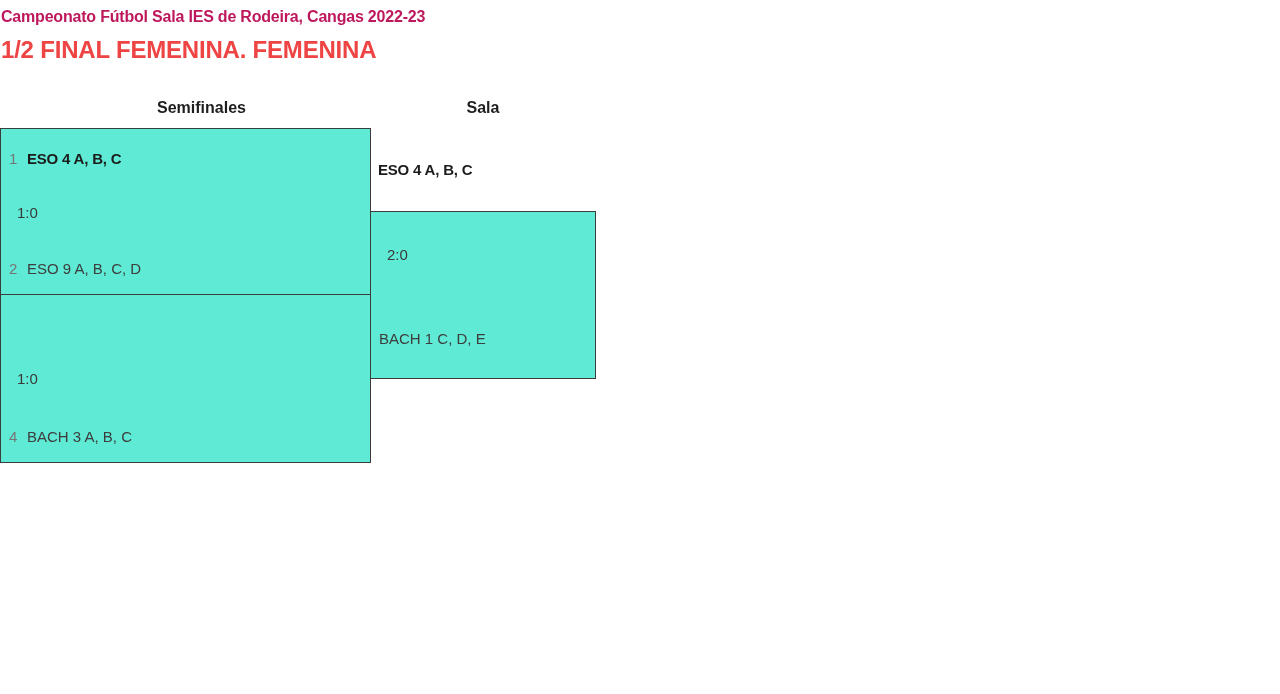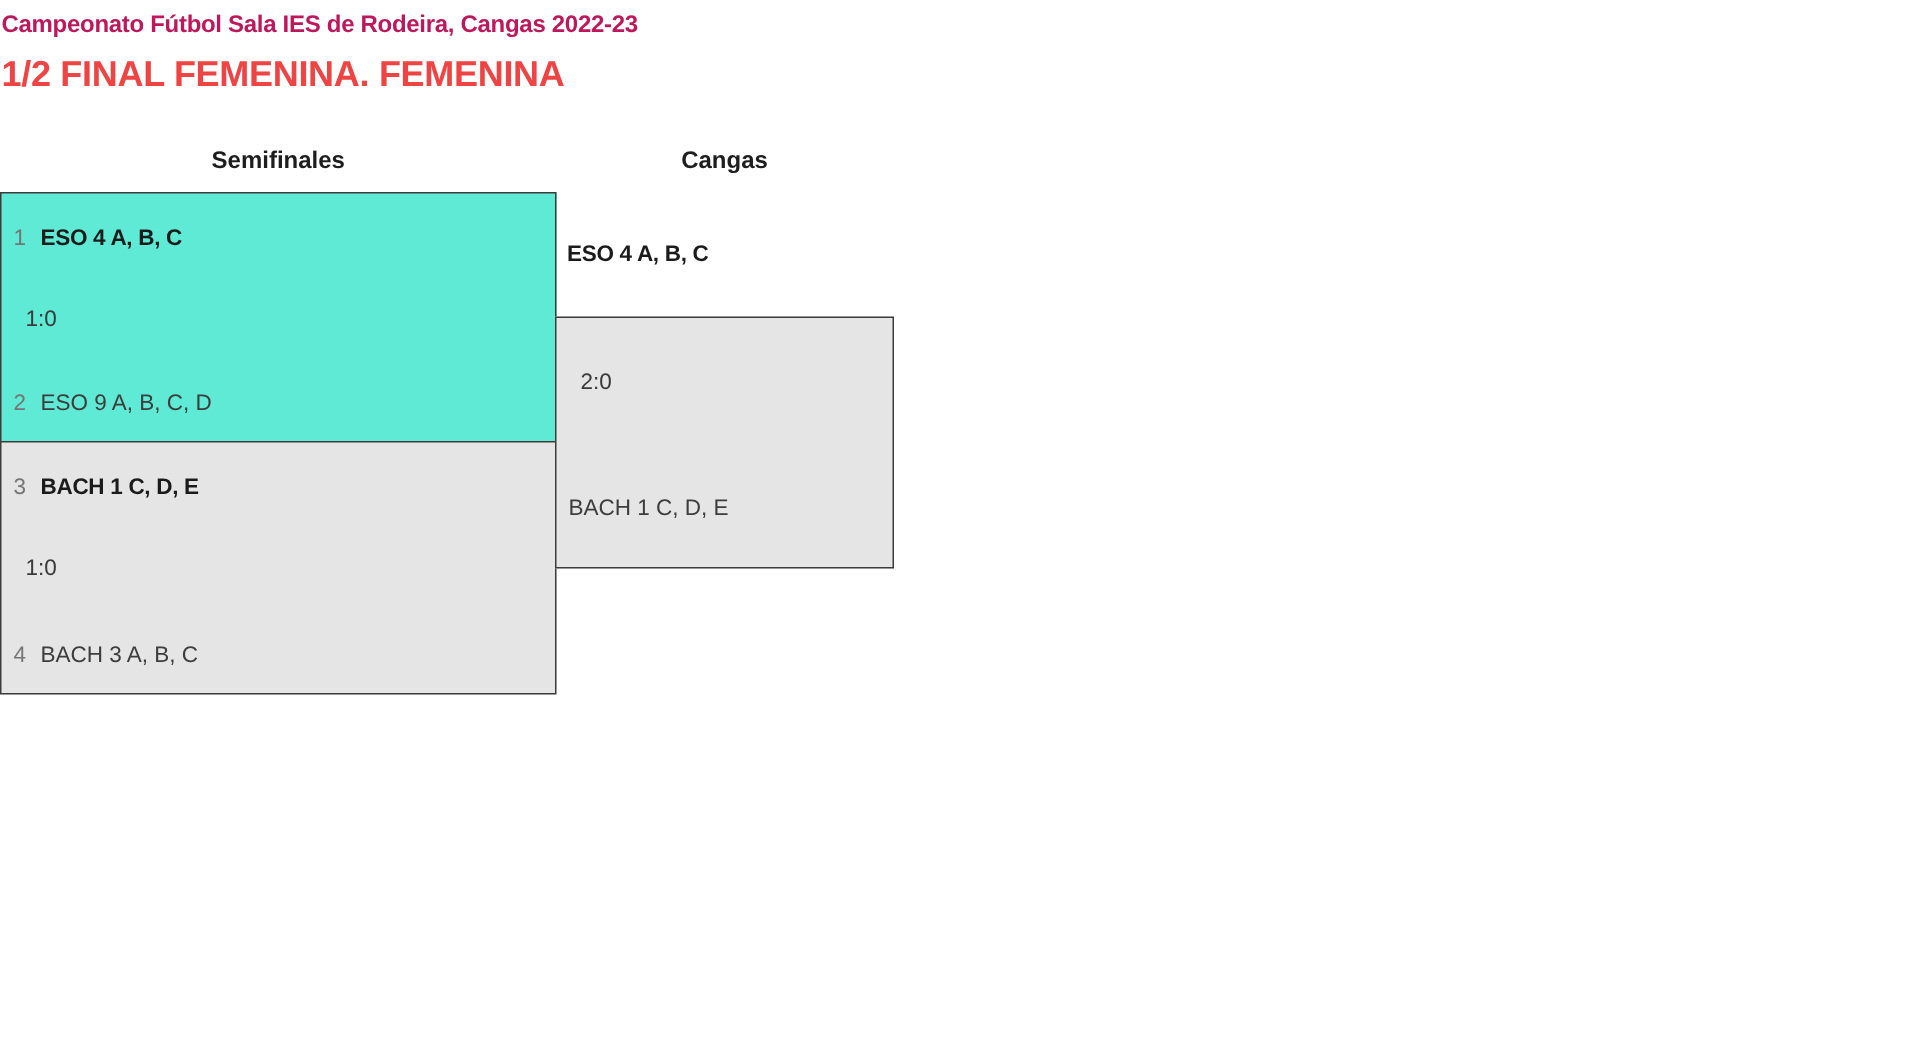--- a/index.html
+++ b/index.html
@@ -74,28 +74,28 @@
   
   .round-header {
     position: absolute;
     top: 98px;
     font-size: 16px;
     line-height: 19px;
     font-weight: 600;
     color: #1e1e1e;
     text-align: center;
   }
-  .round-header.semis { left: 0;     width: 371px; }
+  .round-header.semis { left: 16px;     width: 371px; }
   .round-header.final { left: 370px; width: 226px; }
 
   .match {
     position: absolute;
     box-sizing: border-box;
     border: 1px solid #3c3c3c;
-    background: #e5e5e5;
+    background: #5eead4;
     cursor: pointer;
   }
   .match-sf1 { left: 0;     top: 128px; width: 371px; height: 167px; background: #5eead4; }
   .match-sf2 { left: 0;     top: 294px; width: 371px; height: 169px; }
   .match-fin { left: 370px; top: 211px; width: 226px; height: 168px; }
 
   .team-row {
     position: absolute;
     left: 0;
     width: 100%;
@@ -159,36 +159,33 @@
 </head>
 <body>
 
 <div class="page">
 
   <div class="page-title">Campeonato Fútbol Sala IES de Rodeira, Cangas 2022-23</div>
   <div class="page-subtitle">1/2 FINAL FEMENINA. FEMENINA</div>
 
 
   <div class="round-header semis">Semifinales</div>
-  <div class="round-header final">Cangas</div>
+  <div class="round-header final">Sala</div>
 
   <div class="match match-sf1">
     <div class="team-row row-top winner">
       <span class="seed">1</span><span class="team-name">ESO 4 A, B, C</span>
     </div>
     <div class="score score-sf">1:0</div>
     <div class="team-row row-bottom">
       <span class="seed">2</span><span class="team-name">ESO 9 A, B, C, D</span>
     </div>
   </div>
 
   <div class="match match-sf2">
-    <div class="team-row row-top winner">
-      <span class="seed">3</span><span class="team-name">BACH 1 C, D, E</span>
-    </div>
     <div class="score score-sf">1:0</div>
     <div class="team-row row-bottom">
       <span class="seed">4</span><span class="team-name">BACH 3 A, B, C</span>
     </div>
   </div>
 
   <div class="final-winner">ESO 4 A, B, C</div>
 
   <div class="match match-fin">
     <div class="score score-fin">2:0</div>

